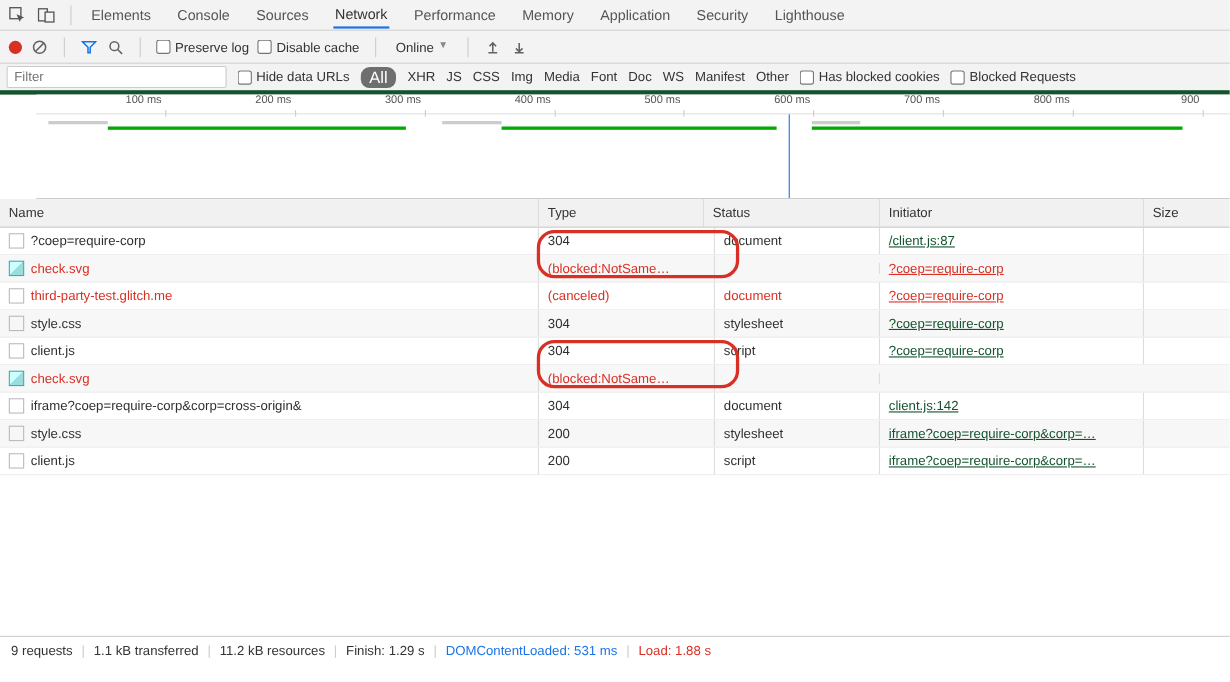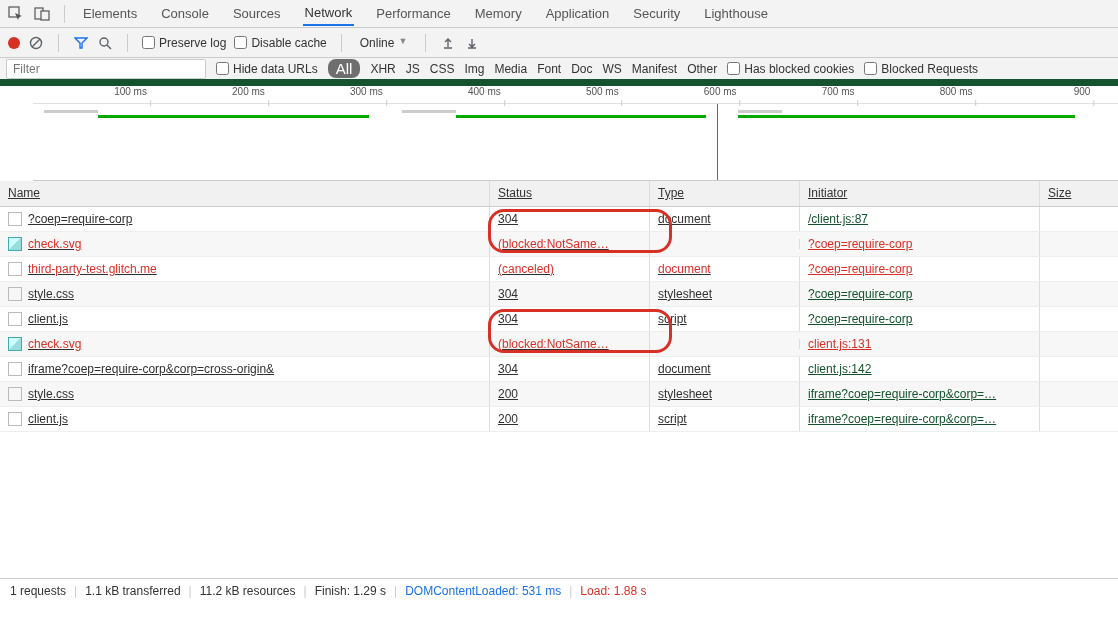--- a/index.html
+++ b/index.html
@@ -11,34 +11,34 @@
 .tab { font-size: 13px; color: #555; cursor: pointer; padding: 4px 2px; }
 .tab.active { color: #333; border-bottom: 2px solid #1a73e8; }
 .toolbar { display: flex; align-items: center; height: 30px; border-bottom: 1px solid #ccc; background: #f3f3f3; padding: 0 8px; gap: 8px; }
 .record-dot { width: 12px; height: 12px; border-radius: 50%; background: #d93025; cursor: pointer; }
 .tb-icon { width: 16px; height: 16px; display: flex; align-items: center; justify-content: center; cursor: pointer; color: #5f6368; }
 .tb-icon.blue { color: #1a73e8; }
 .checkbox-label { display: flex; align-items: center; gap: 4px; font-size: 12px; color: #333; cursor: pointer; }
 .checkbox-label input { width: 13px; height: 13px; }
 .select { display: flex; align-items: flex-start; gap: 4px; font-size: 12px; color: #333; cursor: pointer; padding: 2px 4px; }
 .select .chev { font-size: 9px; color: #888; }
-.filterbar { display: flex; align-items: center; height: 28px; border-bottom: 7px solid #14532d; background: #f3f3f3; padding: 0 6px; gap: 10px; }
+.filterbar { display: flex; align-items: center; height: 28px; border-bottom: 4px solid #14532d; background: #f3f3f3; padding: 0 6px; gap: 10px; }
 .filter-input { width: 200px; height: 20px; border: 1px solid #ccc; border-radius: 2px; padding: 2px 6px; font-size: 12px; color: #888; background: #fff; }
 .filter-types { display: flex; align-items: center; gap: 10px; font-size: 12px; }
 .pill-all { background: #6e6e6e; color: #fff; border-radius: 8px; padding: 1px 8px; cursor: pointer; font-size: 15px; }
 .ftype { color: #333; cursor: pointer; }
 .timeline { height: 95px; border-bottom: 1px solid #ccc; background: #fff; position: relative; margin-left: 33px; }
 .time-ruler { height: 18px; border-bottom: 1px solid #e0e0e0; position: relative; font-size: 10px; color: #555; }
 .tick { position: absolute; top: 0; transform: translateX(-100%); padding-right: 4px; }
 .tick::after { content: ""; position: absolute; right: 0; top: 14px; width: 1px; height: 6px; background: #ccc; }
 .bars { position: absolute; top: 24px; left: 0; right: 0; height: 4px; }
 .bar-grey { position: absolute; height: 3px; background: #ccc; }
 .bar-green { position: absolute; height: 3px; background: #0a0; top: 5px; }
 .vline-blue { position: absolute; top: 18px; bottom: 0; width: 1px; background: #1a73e8; }
-.table-wrap { height: 397px; overflow: hidden; display: flex; flex-direction: column; text-decoration: underline; }
+.table-wrap { height: 397px; overflow: hidden; display: flex; flex-direction: column; }
 .thead { display: flex; height: 26px; background: #f1f1f1; border-bottom: 1px solid #ccc; font-size: 12px; color: #333; }
 .th, .td { border-right: 1px solid #ddd; padding: 5px 8px; overflow: hidden; white-space: nowrap; text-overflow: ellipsis; }
 .col-name { width: 490px; }
 .col-status { width: 160px; }
 .col-type { width: 150px; }
 .col-init { width: 240px; }
 .col-size { flex: 1; border-right: none; }
 .tbody { flex: 1; overflow-y: auto; }
 .tr { display: flex; height: 25px; border-bottom: 1px solid #eee; font-size: 12px; align-items: center; }
 .tr:nth-child(even) { background: #f7f7f7; }
@@ -180,22 +180,22 @@
     <div class="bar-green" style="left:39%; width:23%;"></div>
     <div class="bar-grey" style="left:65%; width:4%;"></div>
     <div class="bar-green" style="left:65%; width:31%;"></div>
   </div>
   <div class="vline-blue" style="left:63%;"></div>
 </div>
 
 <div class="table-wrap" style="position:relative;">
   <div class="thead">
     <div class="th col-name">Name</div>
+    <div class="th col-type">Type</div>
     <div class="th col-status">Status</div>
-    <div class="th col-type">Type</div>
     <div class="th col-init">Initiator</div>
     <div class="th col-size">Size</div>
   </div>
   <div class="tbody" id="tbody">
       <div class="tr">
         <div class="td col-name">
           <span class="file-icon"></span>
           <span>?coep=require-corp</span>
         </div>
         <div class="td col-status">304</div>
@@ -243,21 +243,20 @@
         <div class="td col-init"><span class="initiator-link">?coep=require-corp</span></div>
         <div class="td col-size"></div>
       </div>
       <div class="tr">
         <div class="td col-name red">
           <span class="file-icon img"></span>
           <span>check.svg</span>
         </div>
         <div class="td col-status red">(blocked:NotSame…</div>
         <div class="td col-type red"></div>
-        <div class="td col-init"><span class="initiator-link red">client.js:131</span></div>
         <div class="td col-size"></div>
       </div>
       <div class="tr">
         <div class="td col-name">
           <span class="file-icon"></span>
           <span>iframe?coep=require-corp&amp;corp=cross-origin&amp;</span>
         </div>
         <div class="td col-status">304</div>
         <div class="td col-type">document</div>
         <div class="td col-init"><span class="initiator-link">client.js:142</span></div>
@@ -283,21 +282,21 @@
         <div class="td col-init"><span class="initiator-link">iframe?coep=require-corp&amp;corp=…</span></div>
         <div class="td col-size"></div>
       </div>
     </div>
 
   <div class="highlight-oval" style="left:488px; top:28px; width:184px; height:44px;"></div>
   <div class="highlight-oval" style="left:488px; top:128px; width:184px; height:44px;"></div>
 </div>
 
 <div class="statusbar">
-  <span>1 requests</span>
+  <span>9 requests</span>
   <span class="ssep">|</span>
   <span>1.1 kB transferred</span>
   <span class="ssep">|</span>
   <span>11.2 kB resources</span>
   <span class="ssep">|</span>
   <span>Finish: 1.29 s</span>
   <span class="ssep">|</span>
   <span class="stat-blue">DOMContentLoaded: 531 ms</span>
   <span class="ssep">|</span>
   <span class="stat-red">Load: 1.88 s</span>

